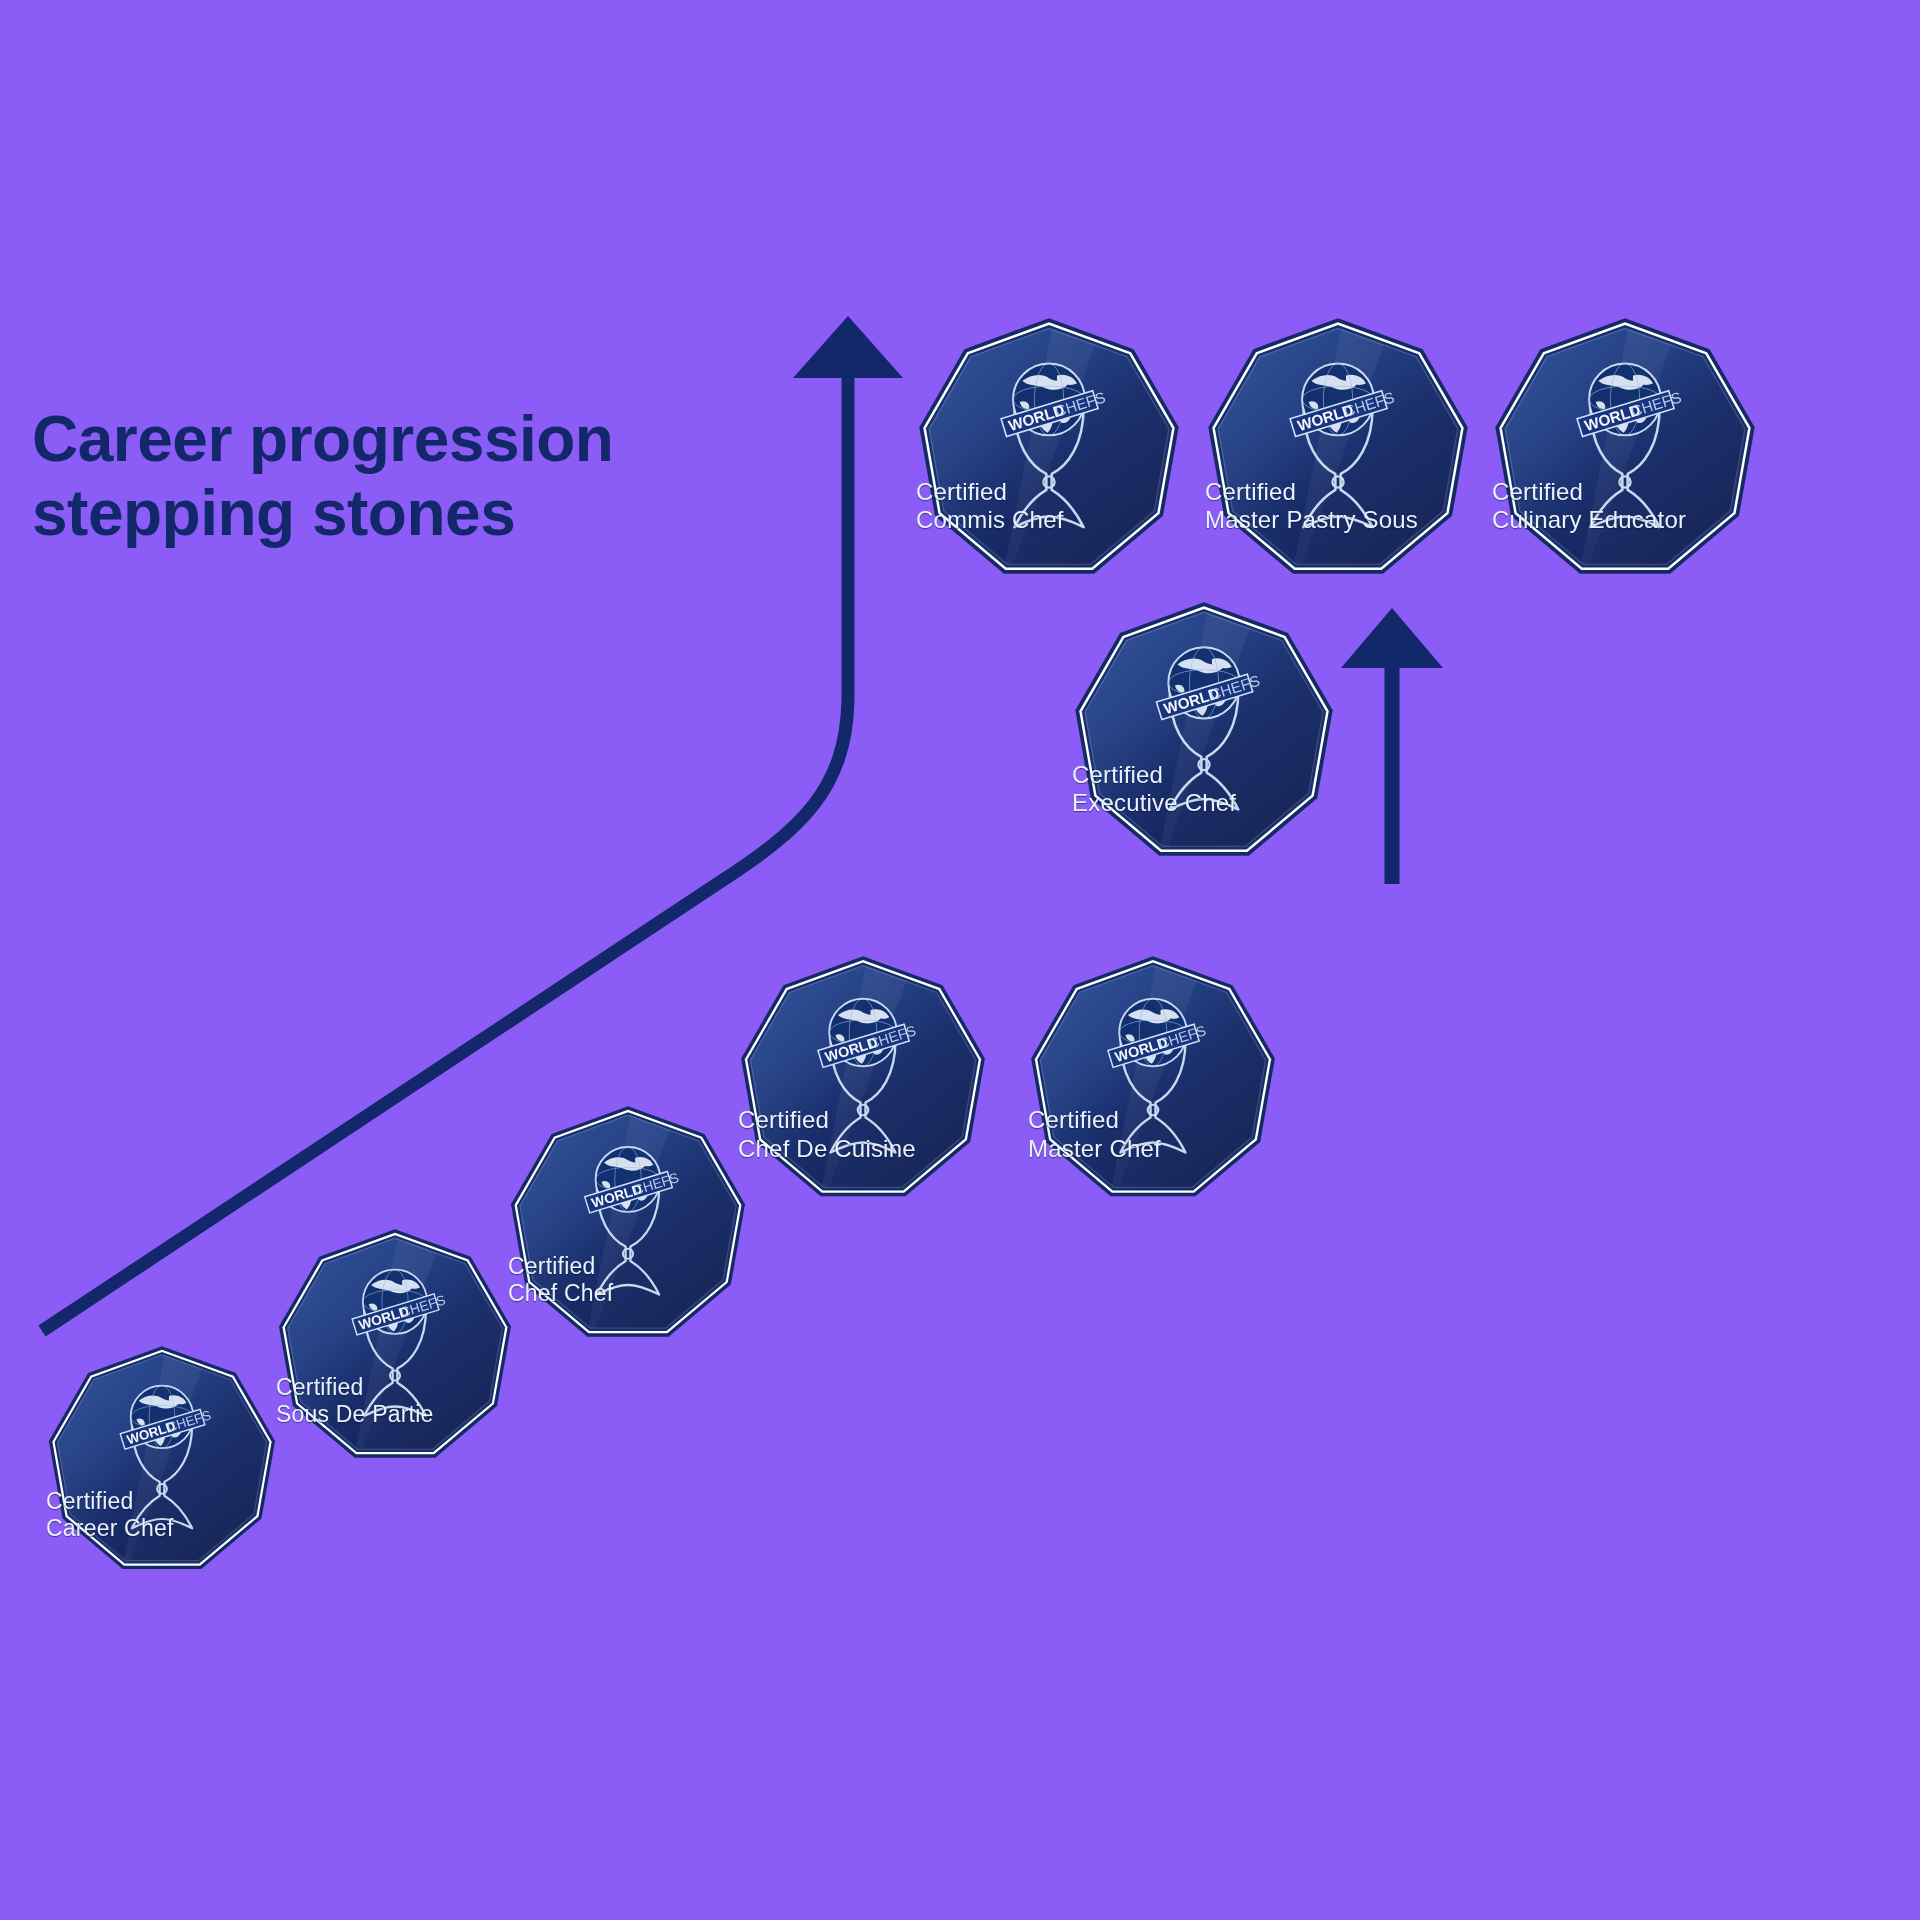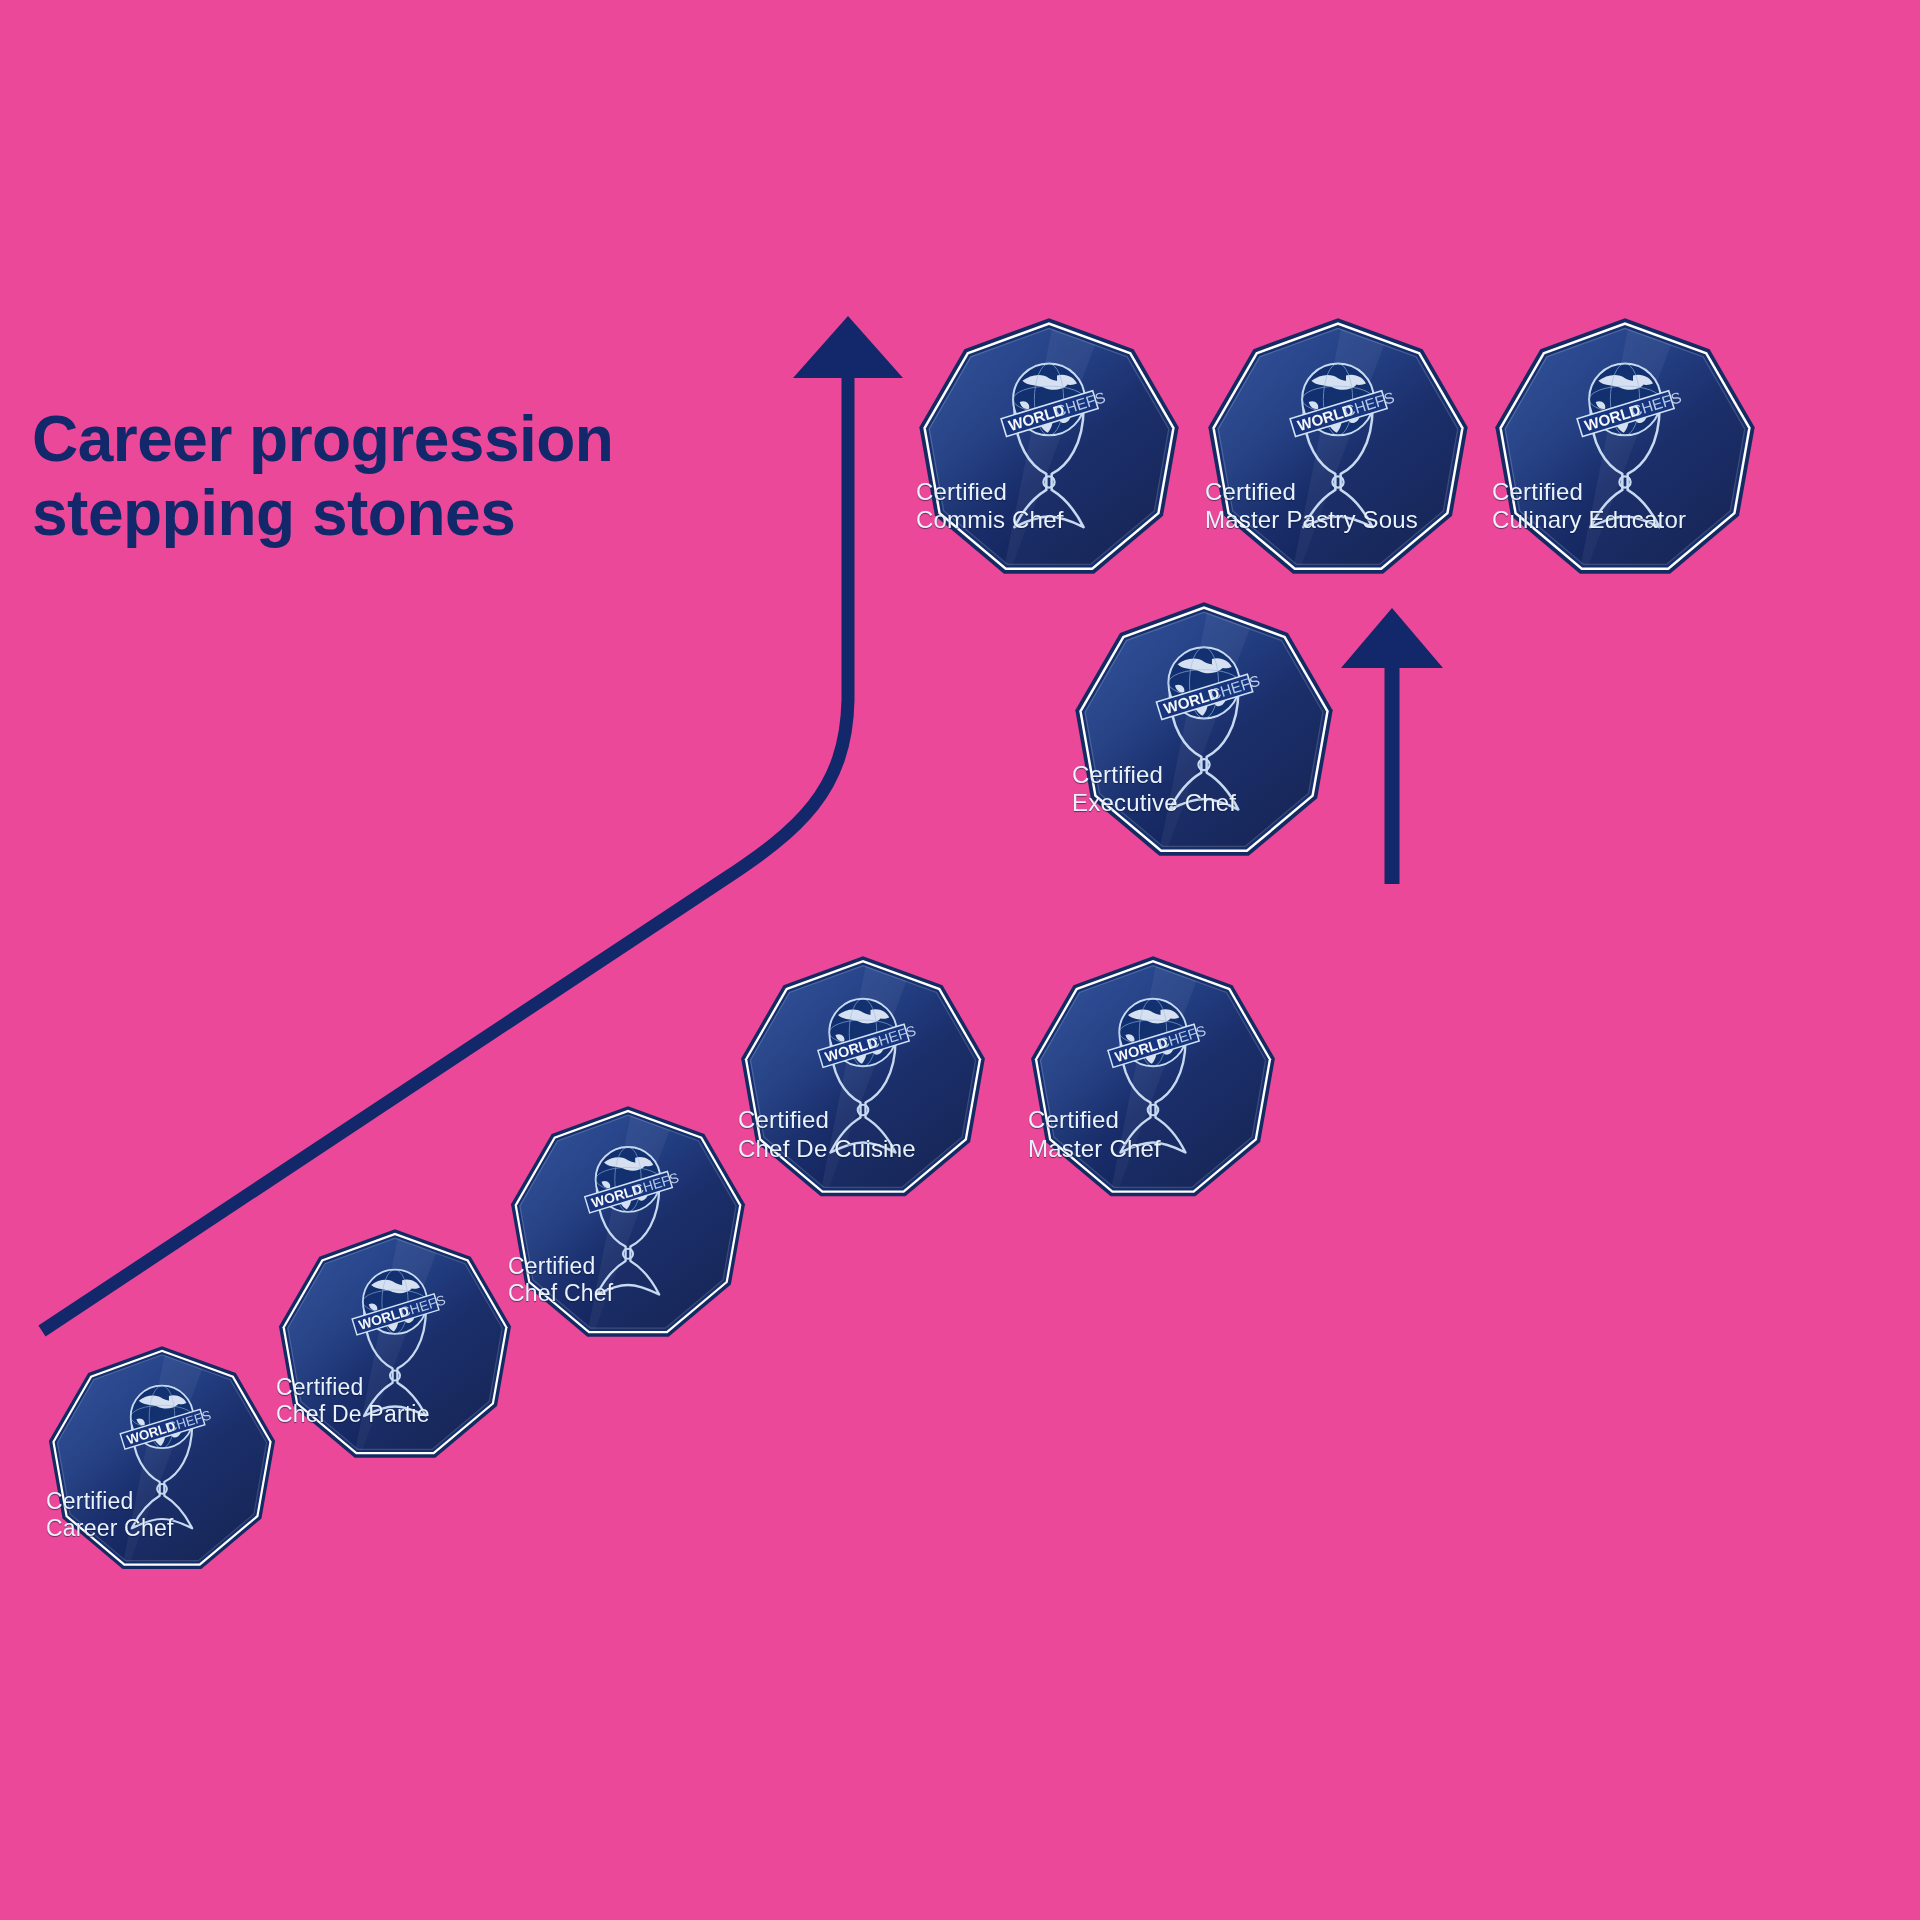--- a/index.html
+++ b/index.html
@@ -6,21 +6,21 @@
   html,body{margin:0;padding:0;}
   body{
     width:1920px;height:1920px;
     background:#ffffff;
     font-family:"Liberation Sans", sans-serif;
     overflow:hidden;
     position:relative;
   }
   #stage{
     position:absolute;left:0;top:0;width:1920px;height:1920px;
-    background:#ec4899;
+    background:#8b5cf6;
   }
 
   
   #title-block{
     position:absolute;
     left:32px;top:402px;
     width:660px;
     color:#13276b;
     font-family:"Liberation Sans", sans-serif;
     font-weight:bold;
@@ -224,21 +224,21 @@
 
       <g transform="rotate(-17)">
         <path d="M -34,-12 L 38,-12 L 38,2 L -34,2 Z" fill="#17357f" stroke="#dbe9fb" stroke-width="1.2"></path>
         <text x="-30" y="-1" font-family="'Liberation Sans', sans-serif" font-size="11.5" font-weight="bold" fill="#ffffff">WORLD</text>
         <text x="6.5" y="-1" font-family="'Liberation Sans', sans-serif" font-size="11.5" font-weight="normal" fill="#cddff6" opacity="0.92">CHEFS</text>
       </g>
     </g>
   </svg>
         <div class="badge-label" style="top: 146.37px; font-size: 23px;">
           <span class="l">Certified</span>
-          <span class="l">Chef De Partie</span>
+          <span class="l">Sous De Partie</span>
         </div>
       </div>
       <div class="badge" style="left: 508px; top: 1105px; width: 240px; height: 240px;">
         <svg class="badge-svg" viewBox="0 0 200 200">
     <defs>
       <linearGradient id="bg2-fill" x1="0%" y1="0%" x2="78%" y2="100%">
         <stop offset="0%" stop-color="#1c3f91"></stop>
         <stop offset="38%" stop-color="#17357d"></stop>
         <stop offset="62%" stop-color="#0e2363"></stop>
         <stop offset="100%" stop-color="#0a1a4e"></stop>

